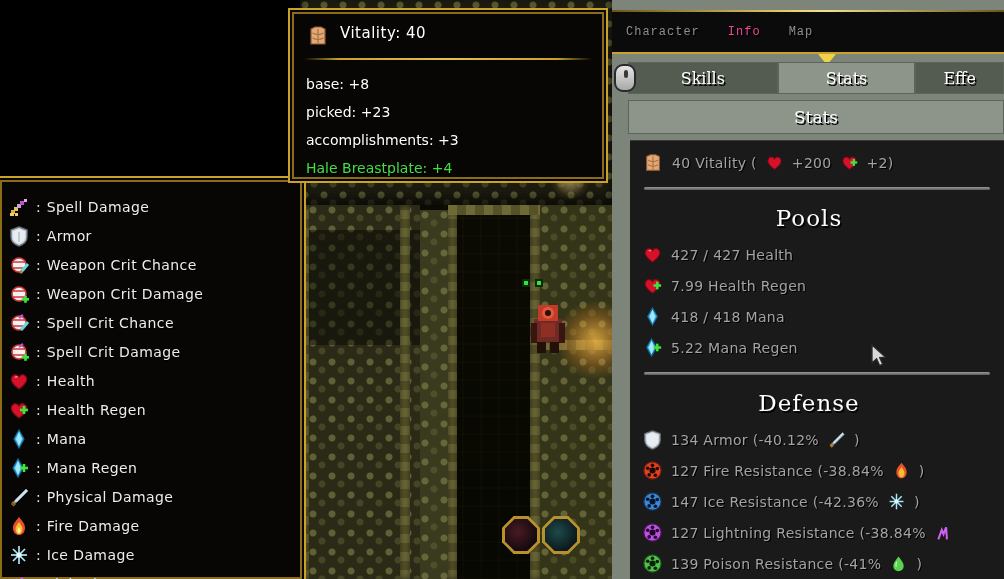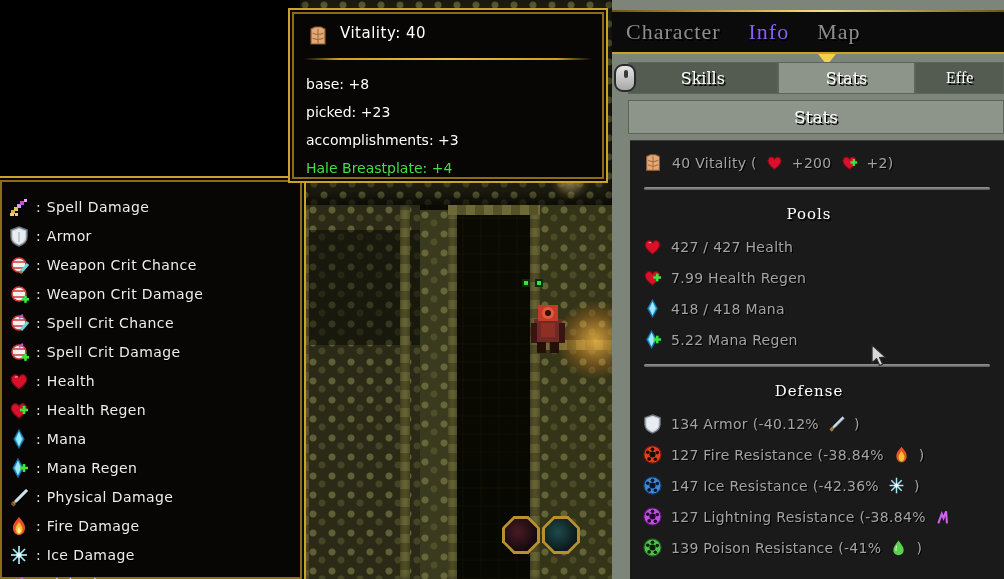--- a/index.html
+++ b/index.html
@@ -160,27 +160,27 @@
     background:#0b0b0b;
     border-top:2px solid #c9a227;
     border-bottom:2px solid #c9a227;
     display:flex; align-items:center; gap:0;
   }
   #topbar::before {
     content:""; position:absolute; left:0; right:0; top:-2px; height:2px;
     background: linear-gradient(90deg,#6b5512,#e8ce63 45%,#f3e08c 55%,#6b5512);
   }
   .toptab {
-    font-family:Liberation Serif, serif;
-    font-size:22px; letter-spacing:1px;
+    font-family:Liberation Mono, monospace;
+    font-size:12px; letter-spacing:1px;
     padding: 0 14px;
     text-shadow: 1.5px 1.5px 0 #000;
   }
   .toptab.inactive { color:#8e8e8e; }
-  .toptab.active { color:#8b5cf6;text-align:center; }
+  .toptab.active { color:#ec4899;text-align:center; }
   #tab-arrow {
     position:absolute; top:54px; left:206px;
     width:0;height:0; border-left:9px solid transparent;
     border-right:9px solid transparent; border-top:11px solid #f0d14a;
   }
   #subtabs {
     position:absolute; left:16px; top:62px; width:376px; height:32px;
     display:flex; 
   }
   .subtab {
@@ -229,21 +229,21 @@
     text-shadow: 1.2px 1.2px 0 #000;
     letter-spacing:0.3px;
   }
   .divider {
     height:3px; margin:9px 14px 9px 14px;
     background: linear-gradient(180deg,#9a9a9a,#5a5a5a);
     border-radius:2px;
   }
   .section-title {
     text-align:center; color:#ffffff;
-    font-family:"DejaVu Serif", serif; font-size:15px;
+    font-family:"DejaVu Serif", serif; font-size:23px;
     letter-spacing:1px; padding:6px 16px 8px 0;
     text-shadow: 1.5px 1.5px 0 #000;
   }
 
   
   .ico { display:inline-block; flex:0 0 auto; line-height:0; }
   .ico svg { display:block; }
 
   
   #cursor {
@@ -529,21 +529,21 @@
 
     <div id="scroll-icon"></div>
 
     <div id="subtabs">
       <div class="subtab inactive" style="width:152px;">
         <span>Skills</span>
       </div>
       <div class="subtab active" style="width:140px;">
         <span>Stats</span>
       </div>
-      <div class="subtab inactive" style="width:90px;font-family:Liberation Serif, serif;">
+      <div class="subtab inactive" style="width:90px;">
         <span>Effe</span>
       </div>
     </div>
 
     <div id="panel-header">
       <span class="ph-text">Stats</span>
     </div>
 
     <div id="statlist">
 

